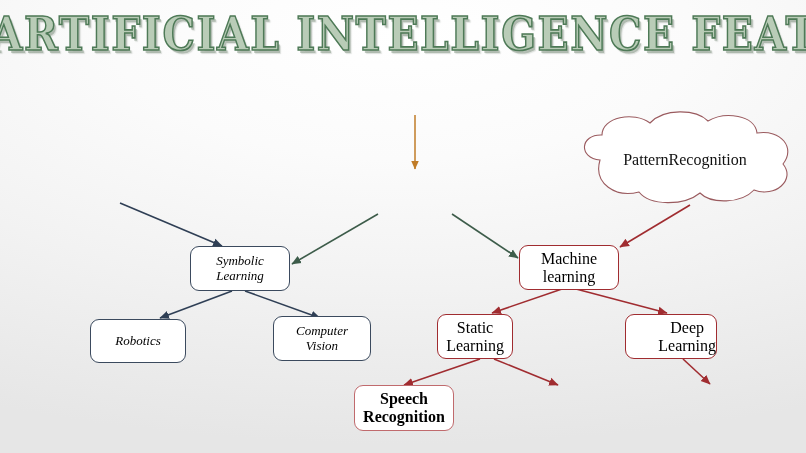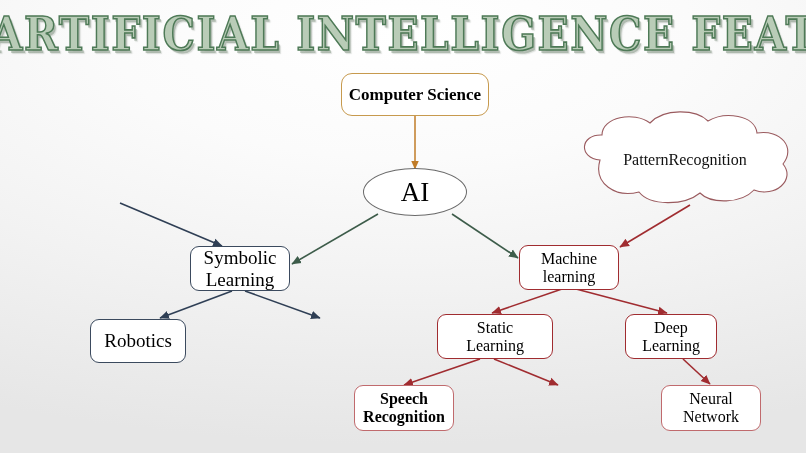--- a/index.html
+++ b/index.html
@@ -70,21 +70,21 @@
     line-height: 1.12;
   }
   .node-label { display: block; }
 
   .n-cs {
     border: 1.3px solid #c79a4e;
     font-weight: 700;
     font-size: 17px;
     border-radius: 11px;
   }
-  .n-blue   { border: 1.2px solid #3b4a5e; font-size: 19px; }
+  .n-blue   { border: 1.2px solid #3b4a5e; font-size: 13px; font-style: italic; }
   .n-red    { border: 1.2px solid #a02c30; font-size: 16px; }
   .n-redlt  { border: 1.2px solid #c06a6d; font-size: 16px; }
 
   
   .ellipse-node {
     position: absolute;
     box-sizing: border-box;
     background: #ffffff;
     border: 1.2px solid #6a6a6a;
     border-radius: 50%;
@@ -178,69 +178,63 @@
                C171 94, 141 94, 130 83
                C114 96, 80 96, 69 82
                C46 88, 23 74, 30 50 Z" fill="#ffffff" stroke="#9a5a5e" stroke-width="1.1"></path>
     </svg>
     <div class="cloud-label">
       <span>Pattern</span>
       <span>Recognition</span>
     </div>
   </div>
 
-  <div class="node n-cs" style="left:341px; top:73px; width:148px; height:43px;">
-    <span class="node-label">Computer Science</span>
-  </div>
-
-  <div class="ellipse-node" style="left:363px; top:168px; width:104px; height:48px;">
-    <span>AI</span>
-  </div>
+
 
   <div class="node n-blue" style="left:190px; top:246px; width:100px; height:45px;">
     <span class="node-label">
       <span>Symbolic</span><br>
       <span>Learning</span>
     </span>
   </div>
 
   <div class="node n-blue" style="left:90px; top:319px; width:96px; height:44px;">
     <span class="node-label">Robotics</span>
   </div>
 
   <div class="node n-red" style="left:519px; top:245px; width:100px; height:45px;">
     <span class="node-label">
       <span>Machine</span><br>
       <span>learning</span>
     </span>
   </div>
 
-
-  <div class="node n-red" style="left:437px; top:314px; width:116px; height:45px;">
+  <div class="node n-blue" style="left:273px; top:316px; width:98px; height:45px;">
+    <span class="node-label">
+      <span>Computer</span><br>
+      <span>Vision</span>
+    </span>
+  </div>
+
+  <div class="node n-red" style="left:437px; top:314px; width:76px; height:45px;">
     <span class="node-label">
       <span>Static</span><br>
       <span>Learning</span>
     </span>
   </div>
 
-  <div class="node n-red" style="left:625px; top:314px; width:92px; height:45px;">
+  <div class="node n-red" style="left:625px; top:314px; width:92px; height:45px;justify-content:flex-end;">
     <span class="node-label">
       <span>Deep</span><br>
       <span>Learning</span>
     </span>
   </div>
 
   <div class="node n-redlt" style="left:354px; top:385px; width:100px; height:46px;font-weight:bold;">
     <span class="node-label">
       <span>Speech</span><br>
       <span>Recognition</span>
     </span>
   </div>
 
 
-  <div class="node n-redlt" style="left:661px; top:385px; width:100px; height:46px;">
-    <span class="node-label">
-      <span>Neural</span><br>
-      <span>Network</span>
-    </span>
-  </div>
 
 </div>
 
 </body></html>

